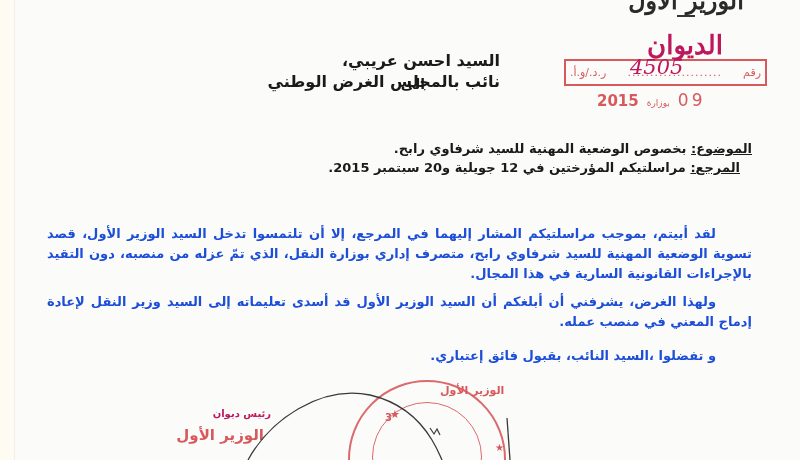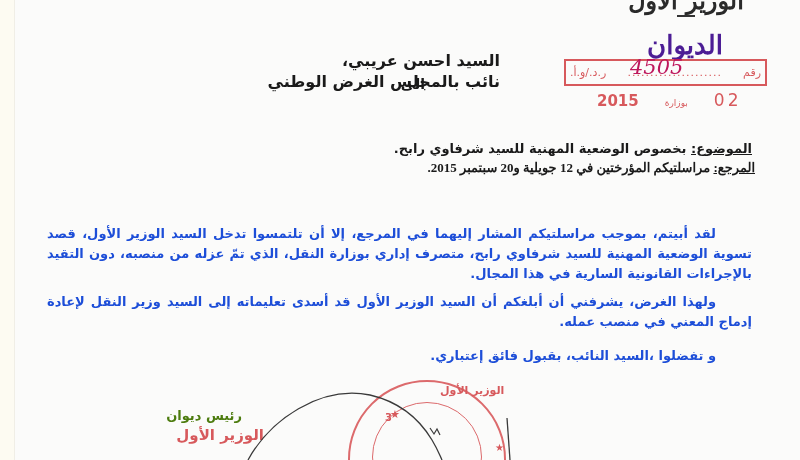--- a/index.html
+++ b/index.html
@@ -20,63 +20,63 @@
   
   .pm-clipped {
     top: -14px; right: 24px; width: 180px; text-align: center;
     font-family: "DejaVu Serif", serif; font-size: 24px; font-weight: bold; color: #2a2a2a;
   }
   .pm-underline {
     position: absolute; top: 15px; left: 677px; width: 18px; height: 2px; background: #333;
   }
   .diwan {
     top: 30px; right: 45px; width: 140px; text-align: center;
-    font-family: "DejaVu Serif", serif; font-size: 26px; font-weight: bold; color: #4c1d95;
+    font-family: "DejaVu Serif", serif; font-size: 26px; font-weight: bold; color: #be185d;
   }
   .ref-box {
     position: absolute; top: 59px; left: 564px; width: 203px; height: 27px;
     border: 2px solid #d7595c; direction: rtl;
     display: flex; align-items: center; justify-content: space-between;
     padding: 0 4px; color: #d7595c; font-size: 11px;
   }
   .ref-box .dots { letter-spacing: 1px; }
   .ref-number {
     position: absolute; left: 630px; top: 55px; direction: ltr;
     font-family: "DejaVu Serif", serif; font-style: italic; font-size: 21px; color: #be185d;
   }
   .date-line {
     position: absolute; top: 90px; left: 597px; width: 170px; direction: ltr;
-    color: #d7595c; display: flex; align-items: baseline; gap: 26px;
+    color: #d7595c; display: flex; align-items: baseline; gap: 8px;
   }
   .date-year { font-size: 15px; font-weight: bold; }
   .date-month { font-size: 9px; }
   .date-day { font-size: 17px; letter-spacing: 3px; }
 
   
   .to-label { top: 32px; right: 375px; font-size: 14px; font-weight: bold; margin-top: 44px; }
   .addressee { top: 51px; right: 300px; font-size: 16px; font-weight: bold; }
   .addressee-title { top: 72px; right: 300px; font-size: 16px; font-weight: bold; }
 
   
   .subj { top: 141px; right: 48px; font-size: 13px; font-weight: bold; text-align: right; }
-  .refl { top: 160px; right: 45px; font-size: 13px; font-weight: bold; font-family: Liberation Serif, serif; }
+  .refl { top: 160px; right: 60px; font-size: 13px; font-weight: bold; }
   .lbl { text-decoration: underline; }
 
   
   .body-block {
     position: absolute; right: 48px; direction: rtl; text-align: justify;
     font-size: 13px; font-weight: bold; line-height: 20px; color: #1d4ed8;
   }
   .p1 { top: 224px; width: 705px; }
   .p2 { top: 292px; width: 705px; }
   .p3 { top: 346px; width: 705px; }
   .indent { padding-right: 36px; display: inline-block; }
 
   
-  .sig1 { top: 408px; right: 558px; color: #4d7c0f; font-size: 13px; font-weight: bold; }
+  .sig1 { top: 408px; right: 529px; color: #be185d; font-size: 10px; font-weight: bold; }
   .sig2 { top: 426px; right: 536px; color: #d7595c; font-size: 15px; font-weight: bold; }
 
   .seal {
     position: absolute; left: 348px; top: 380px; width: 158px; height: 158px;
     border-radius: 50%; border: 2px solid #dc6a6c;
   }
   .seal-inner {
     position: absolute; left: 372px; top: 402px; width: 110px; height: 110px;
     border-radius: 50%; border: 1.5px solid #dc6a6c;
   }
@@ -98,21 +98,21 @@
 <div class="ref-box">
   <span>رقم</span>
   <span class="dots">.....................</span>
   <span>ر.د./و.أ.</span>
 </div>
 <div class="ref-number">4505</div>
 
 <div class="date-line">
   <span class="date-year">2015</span>
   <span class="date-month">بوزارة</span>
-  <span class="date-day">02</span>
+  <span class="date-day">09</span>
 </div>
 
 <div class="abs to-label">الى</div>
 <div class="abs addressee">السيد احسن عريبي،</div>
 <div class="abs addressee-title">نائب بالمجلس الغرض الوطني</div>
 
 <div class="abs subj">
   <span class="lbl">الموضوع:</span><span> بخصوص الوضعية المهنية للسيد شرفاوي رابح.</span>
 </div>
 <div class="abs refl">

